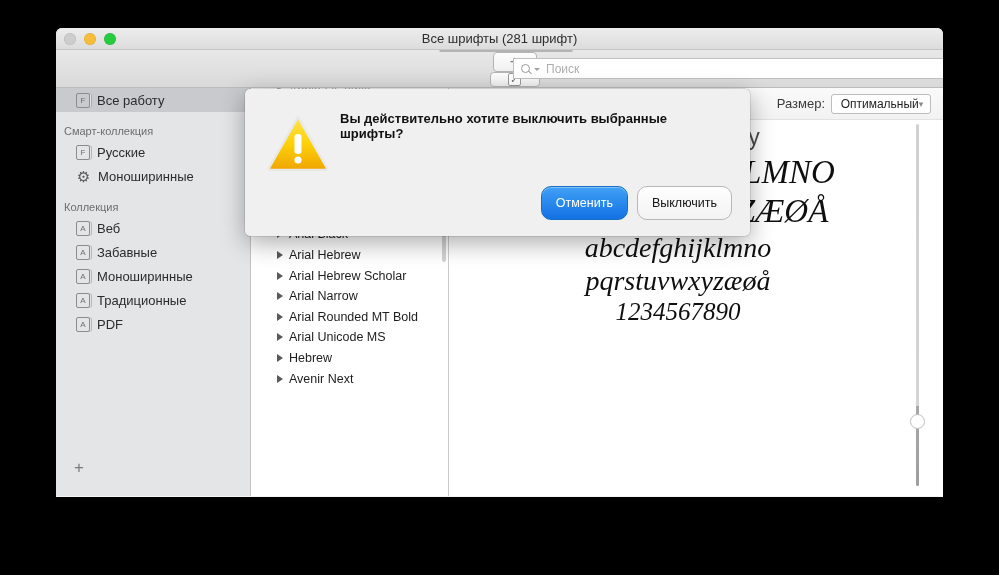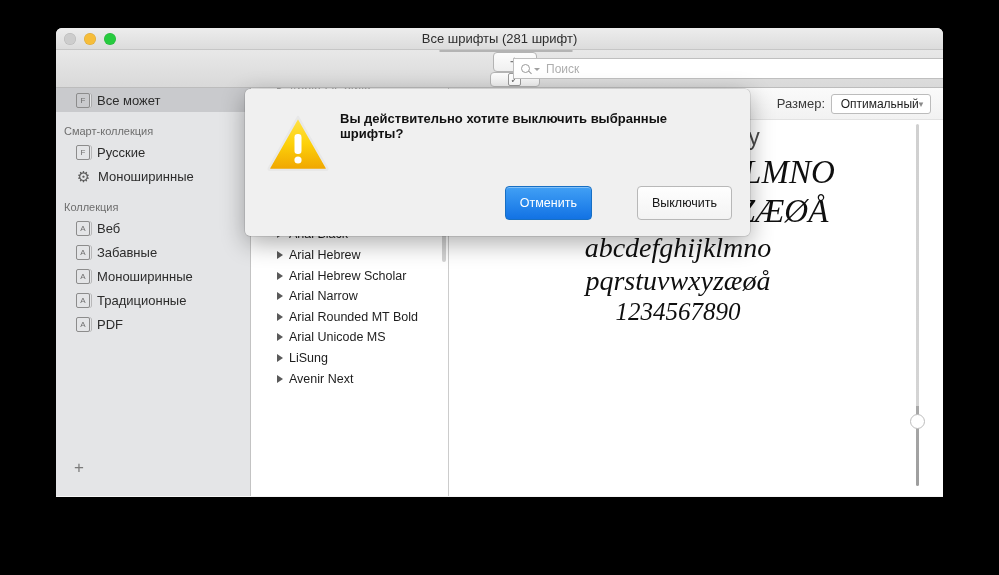--- a/index.html
+++ b/index.html
@@ -230,24 +230,23 @@
     font-size: 13px; font-weight: bold; color: #111;
   }
   .dlg-msg {
     position: absolute; left: 95px; top: 44px; right: 20px;
     font-size: 12px; color: #1d1d1d; line-height: 1.38;
   }
   .dlg-buttons {
     position: absolute; right: 18px; bottom: 16px; display: flex; gap: 9px;
   }
   .btn {
-    height: 21px; border-radius: 4px; font-size: 12.5px;
+    height: 21px; border-radius: 10px; font-size: 12.5px;
     display: flex; align-items: center; justify-content: center;
     padding: 16px 14px;
-    margin-left: 36px;
   }
   .btn.default {
     background: linear-gradient(#41a0f5, #1272e4);
     border: 1px solid #176fc4; color: #fff;
     box-shadow: inset 0 1px 0 rgba(255,255,255,0.35);
   }
   .btn.plain {
     background: linear-gradient(#fefefe, #f3f3f3);
     border: 1px solid #b8b8b8; color: #141414;
   }
@@ -318,21 +317,21 @@
         <span class="caretdown"></span>
         <span class="search-ph">Поиск</span>
       </div>
     </div>
 
     <div class="body">
 
       <div class="sidebar">
         <div class="sb-row selected">
           <span class="sb-icon">F</span>
-          <span>Все может</span>
+          <span>Все работу</span>
         </div>
 
         <div class="sb-group">Смарт-коллекция</div>
         <div class="sb-row">
           <span class="sb-icon">F</span>
           <span>Русские</span>
         </div>
         <div class="sb-row">
           <span class="gear-icon">⚙</span>
           <span>Моноширинные</span>
@@ -412,21 +411,21 @@
             <div class="fl-row">
               <span class="tri"></span>
               <span>Arial Rounded MT Bold</span>
             </div>
             <div class="fl-row">
               <span class="tri"></span>
               <span>Arial Unicode MS</span>
             </div>
             <div class="fl-row">
               <span class="tri"></span>
-              <span>LiSung</span>
+              <span>Hebrew</span>
             </div>
             <div class="fl-row">
               <span class="tri"></span>
               <span>Avenir Next</span>
             </div>
           </div>
         <div class="fl-scroll"></div>
       </div>
 
       <div class="preview">

